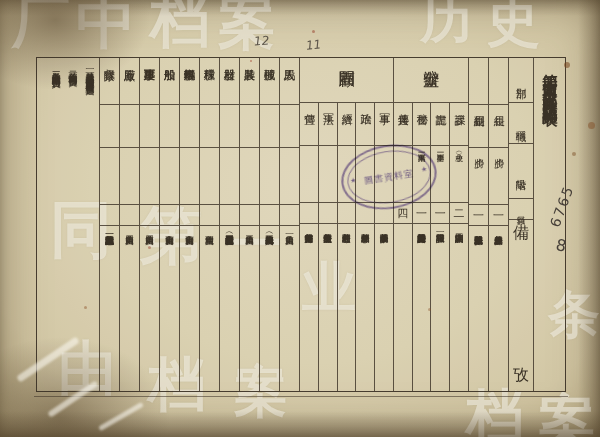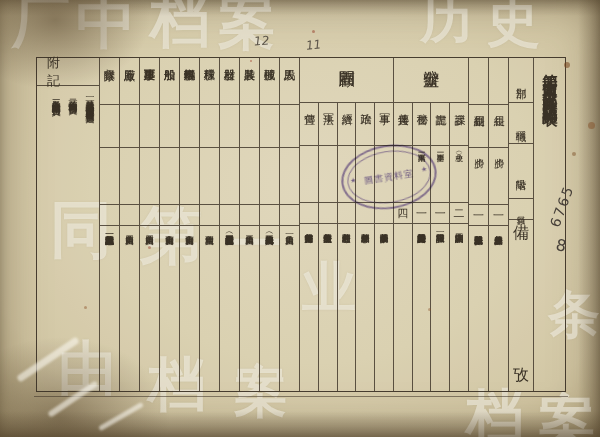--- a/index.html
+++ b/index.html
@@ -411,21 +411,20 @@
         <div class="col" style="flex: 1 1 0%; min-height: 0px;">
           <div class="cell r-post"></div>
           <div class="cell r-rank"></div>
           <div class="cell r-quota"></div>
           <div class="cell r-remark">
             <div class="vt">由陳高參兼任及軍械官一員編組一組憲兵六名編成</div>
           </div>
         </div>
       </div>
       <div class="unit appendix">
-        <div class="a-head">附記</div>
         <div class="a-body">
           <div class="a-note">一各項武器裝具器材由接收部隊負看管之責本組各股負複核點查之責</div>
           <div class="a-note">二各項運輸均由兵站司令部負責</div>
           <div class="a-note">三各股文件之擬辦均由副組長主持負責</div>
         </div>
       </div>
     </div>
 
   <div class="stamp">
     <span class="stamp-star star-l">★</span>

